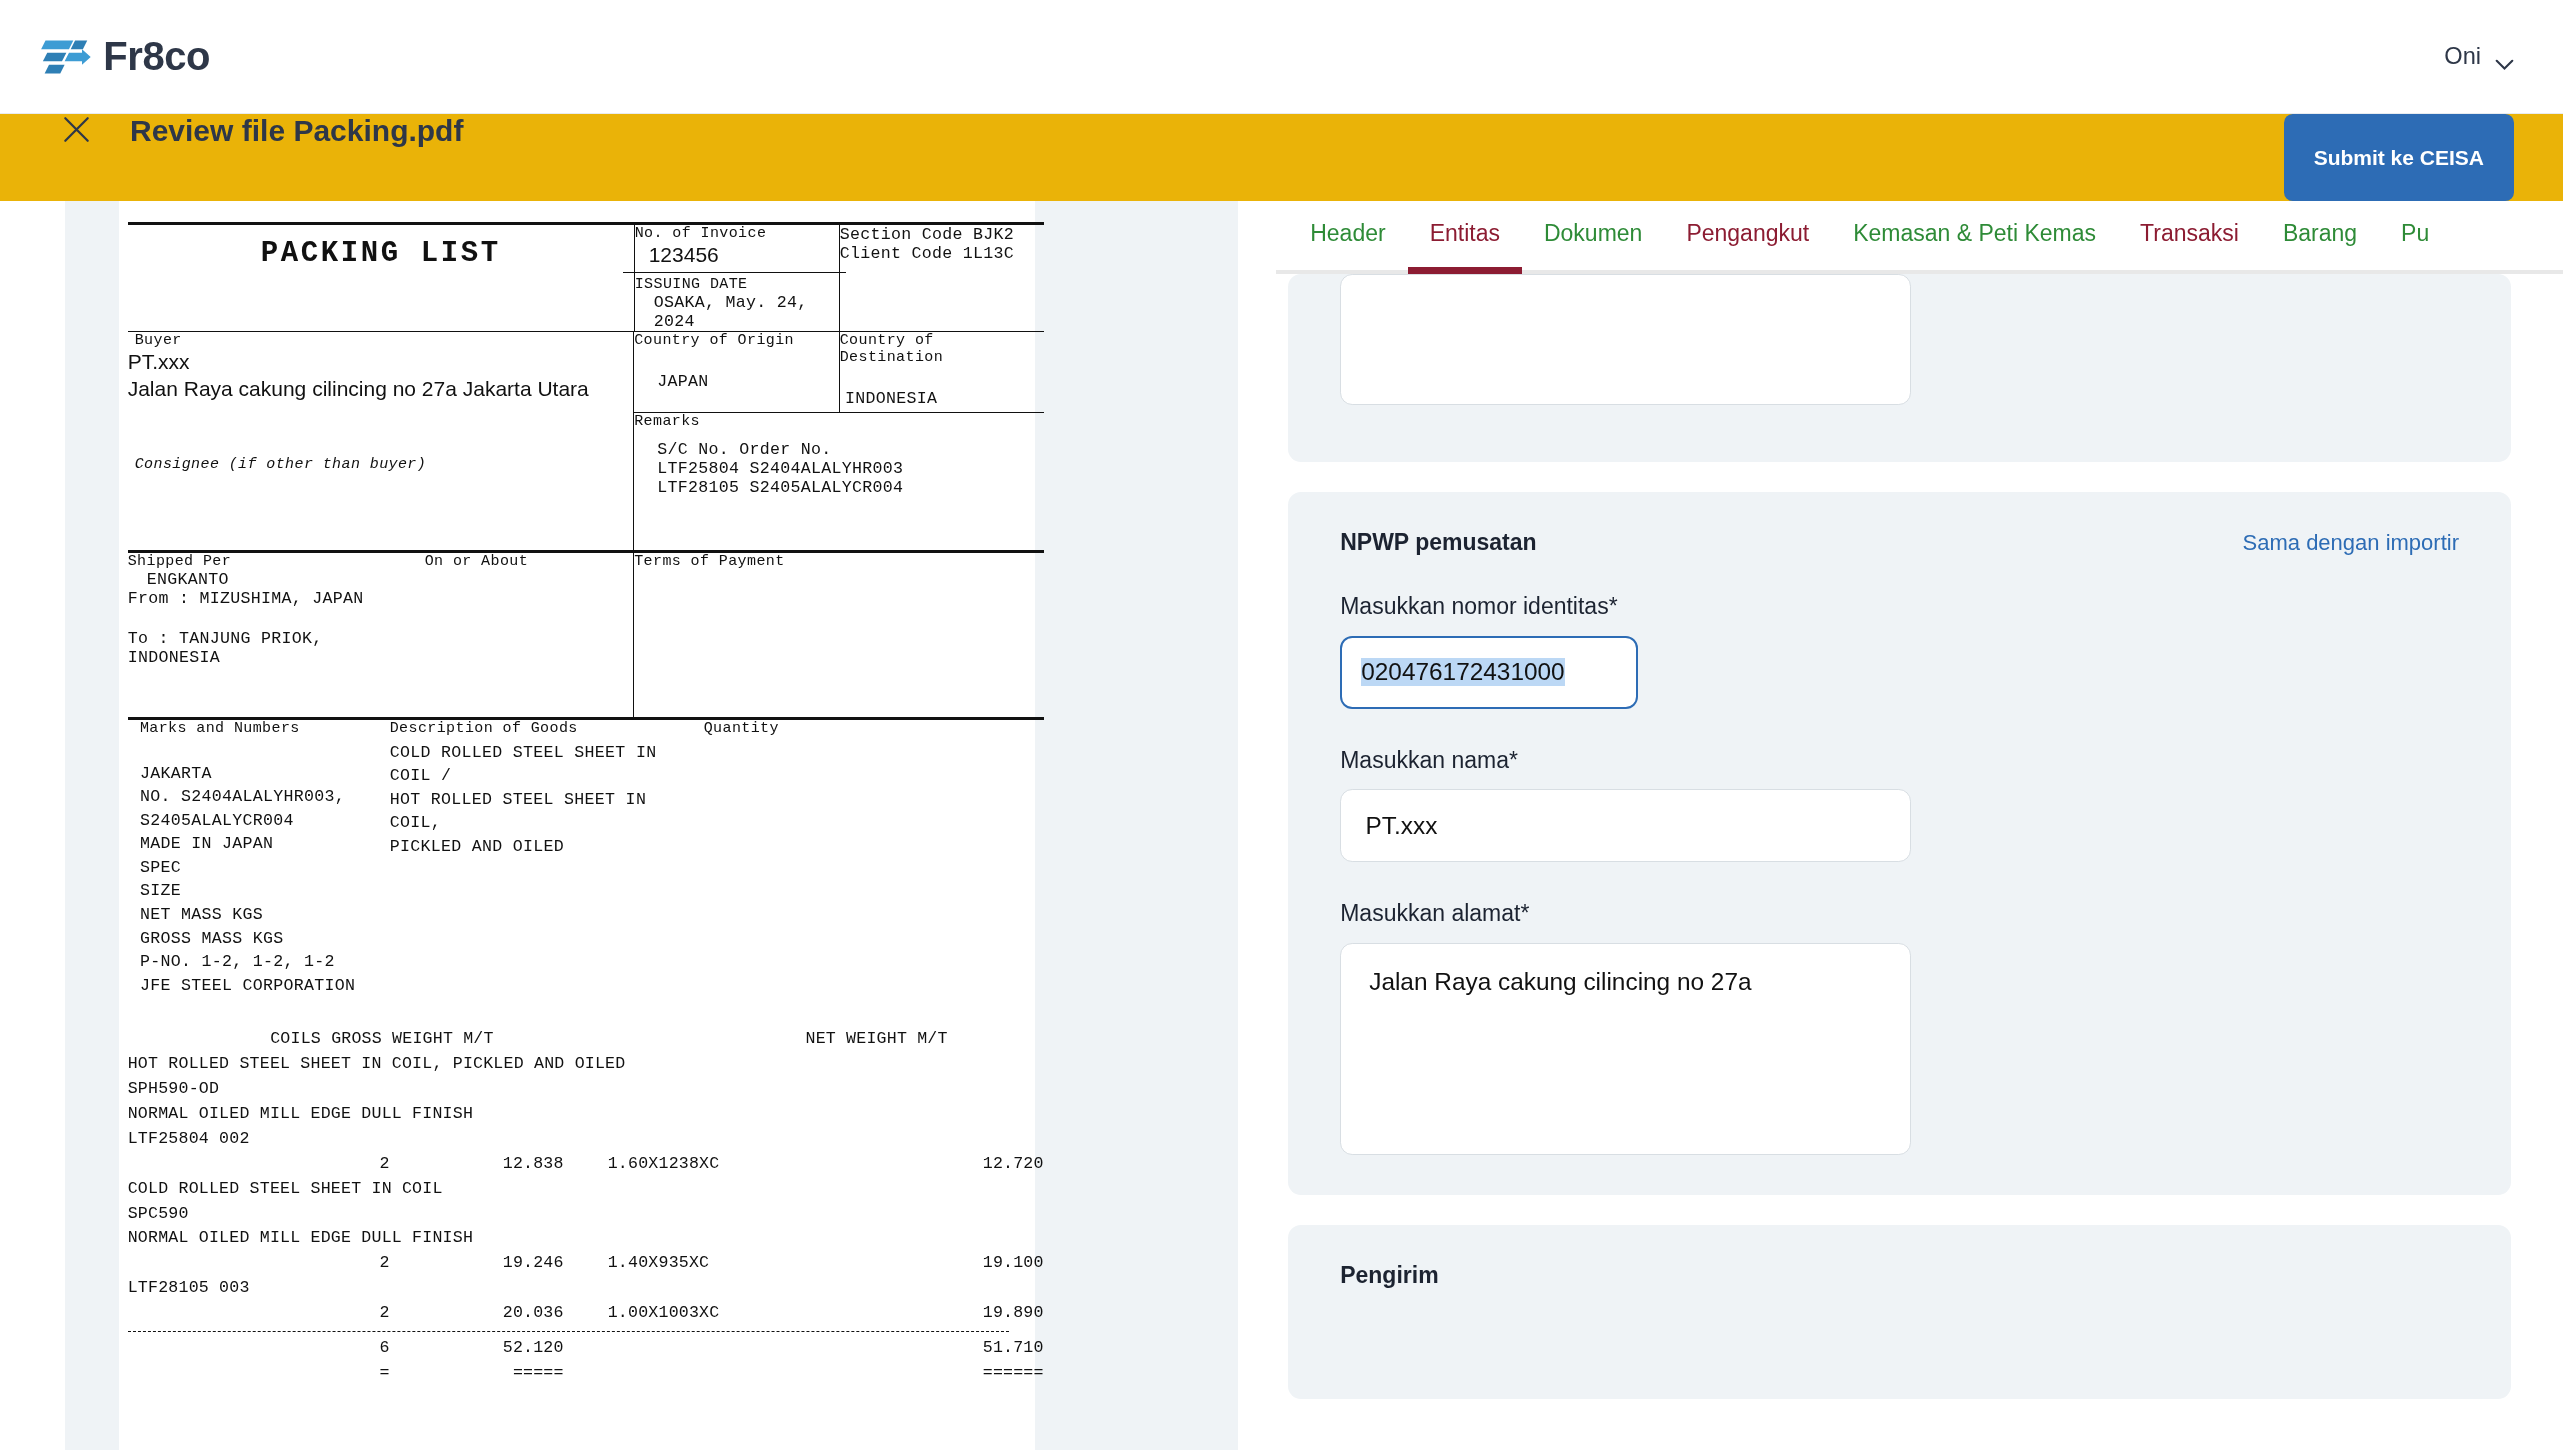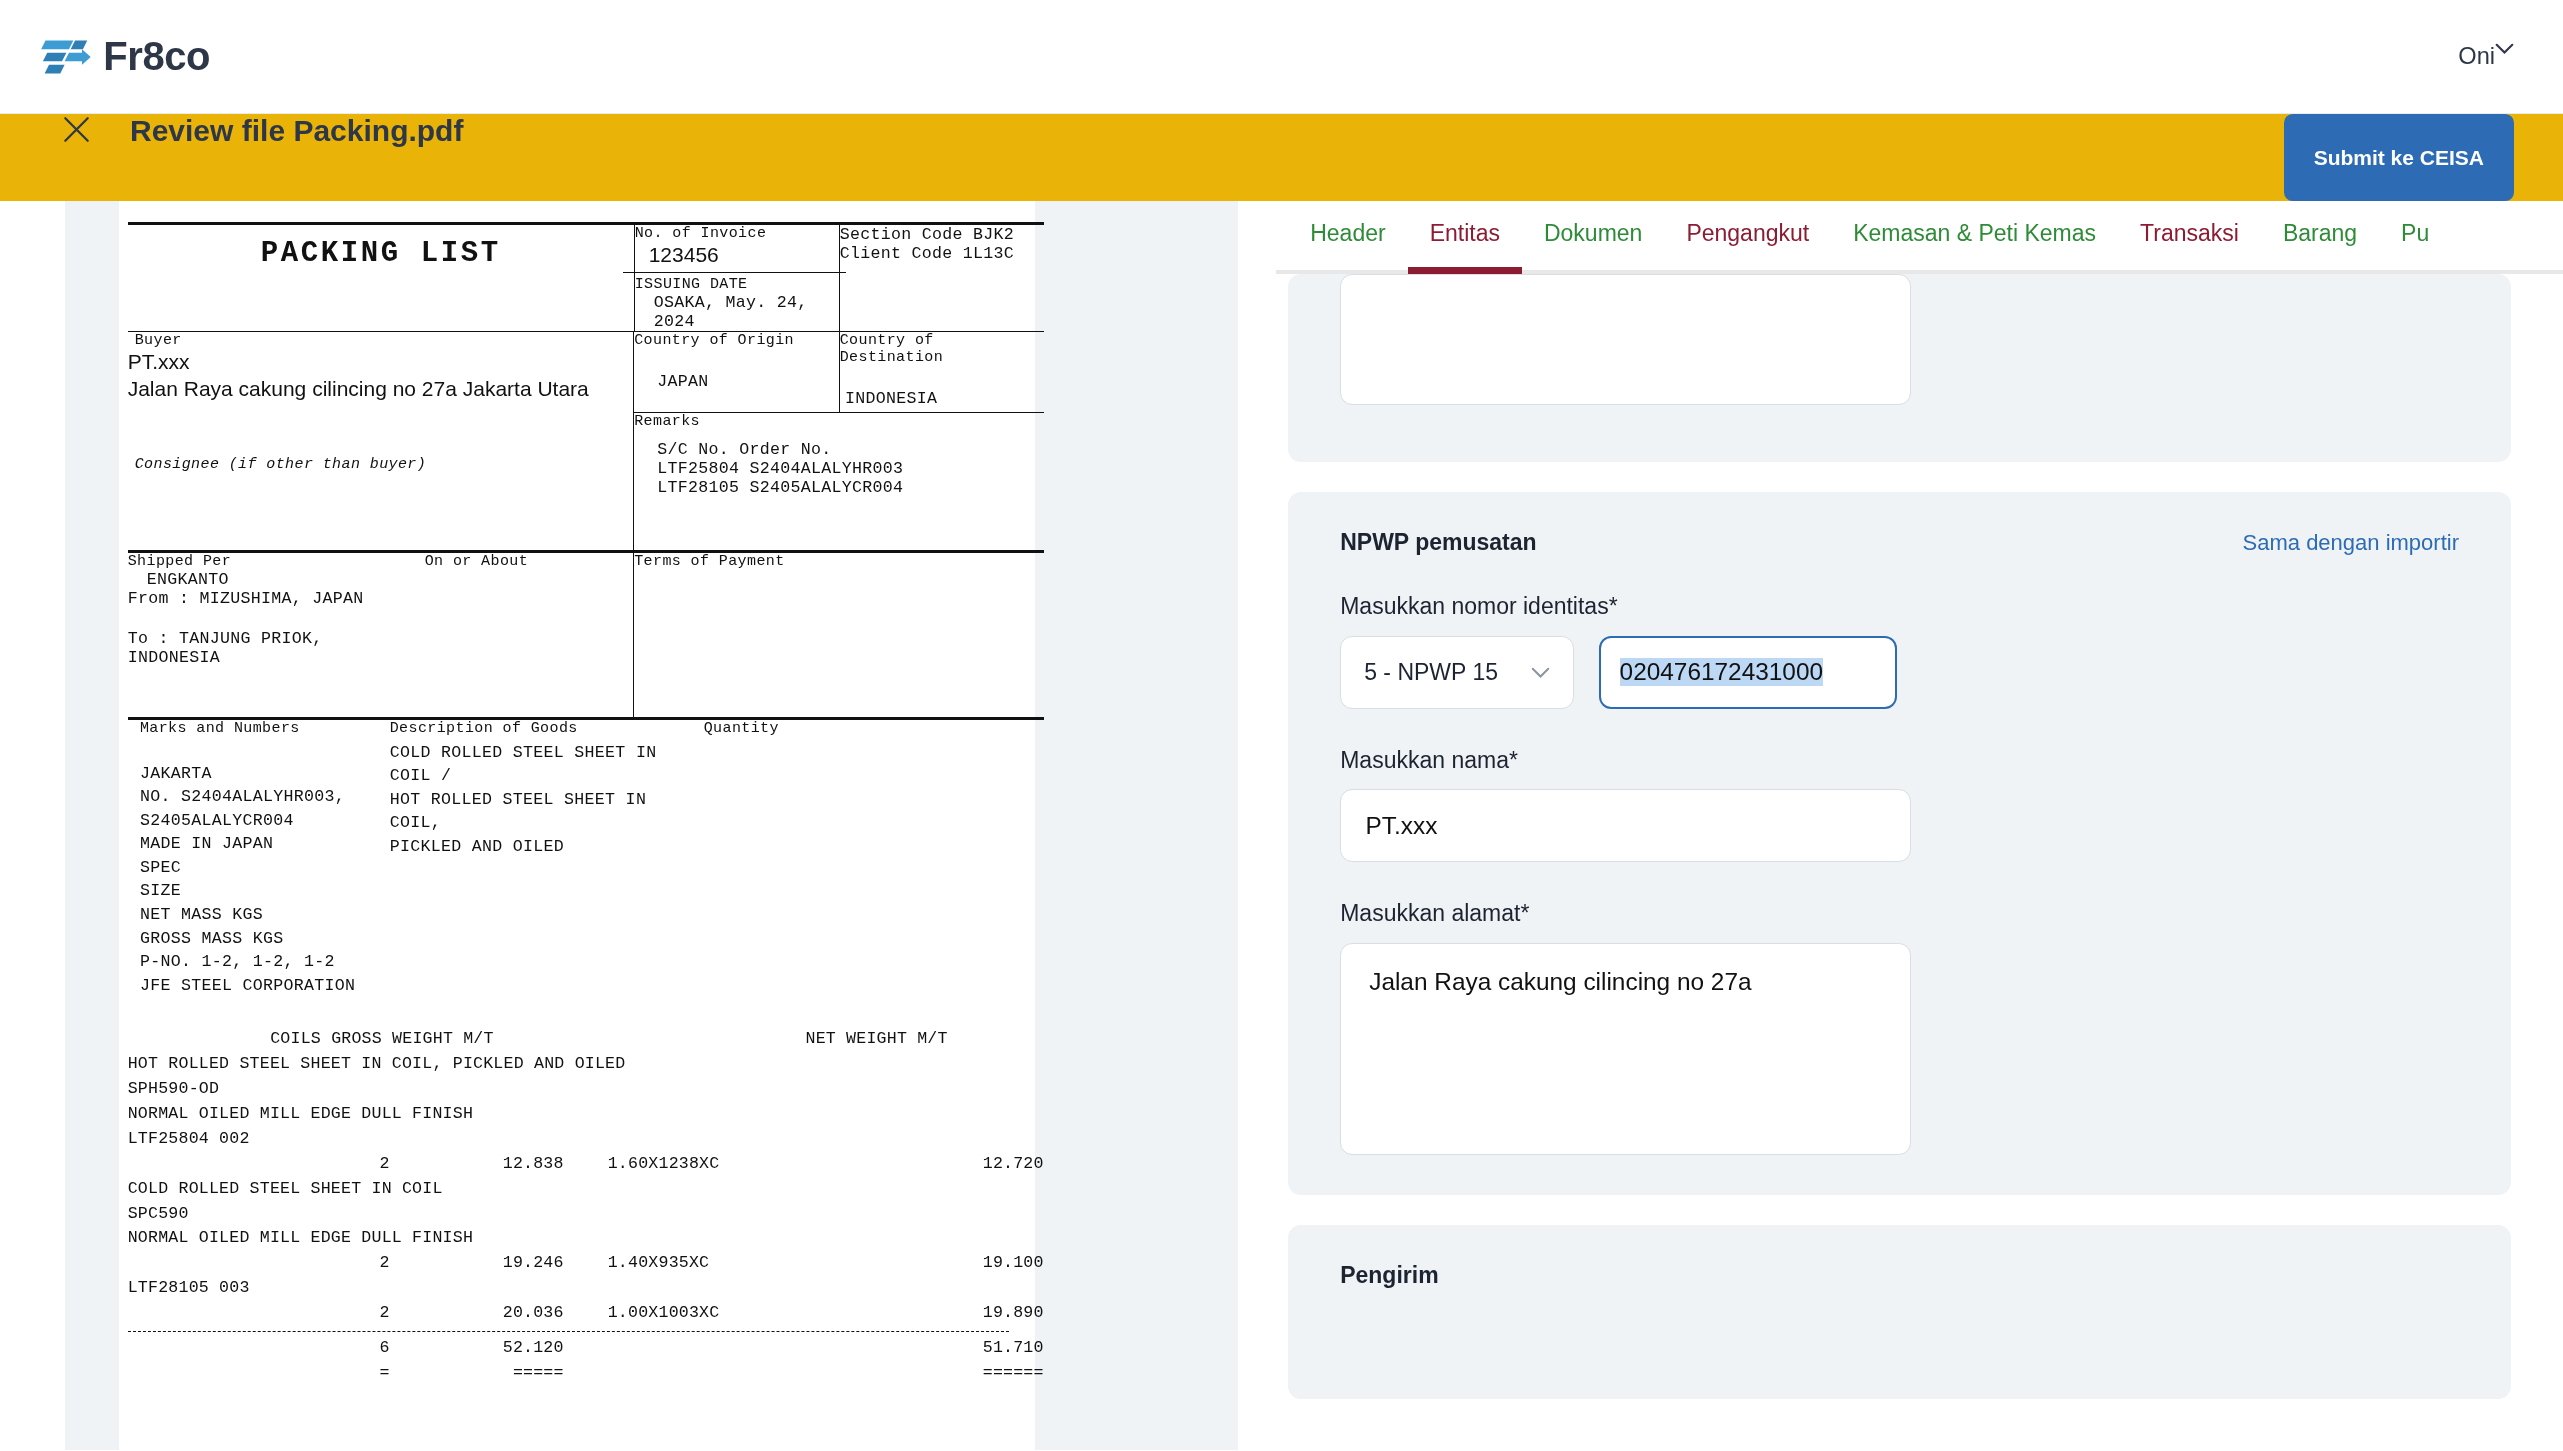--- a/index.html
+++ b/index.html
@@ -18,21 +18,21 @@
     justify-content: space-between;
     padding: 0 49px 0 40px;
     border-bottom: 0.9px solid #e9ecef;
   }
   .brand { display: flex; align-items: center; gap: 12.2px; }
   .brand-logo { width: 51px; height: 40px; display: block; }
   .brand-name {
     font-size: 40px; font-weight: 700; color: #2e3748;
     letter-spacing: -0.4px;
   }
-  .user-menu { display: flex; align-items: flex-start; cursor: pointer; }
+  .user-menu { display: flex; align-items: flex-end; gap: 14px; cursor: pointer; }
   .user-name { font-size: 23.6px; color: #2e3748; }
   .chev-down { width: 19px; height: 11.3px; display: block; }
 
   
   .subheader {
     height: 87px; width: 100%;
     background: #eab308;
     display: flex; 
     padding: 0 49px 0 61px;
     position: relative;
@@ -459,26 +459,20 @@
       </div>
 
       <div class="card">
         <div class="card-head">
           <span class="card-title">NPWP pemusatan</span>
           <span class="link-btn">Sama dengan importir</span>
         </div>
 
         <label class="field-label">Masukkan nomor identitas*</label>
         <div class="row">
-          <div class="select-box">
-            <span>5 - NPWP 15</span>
-            <svg class="select-chev" viewBox="0 0 22 13">
-              <path d="M2 2 L11 11 L20 2" stroke="#8a939e" stroke-width="2.2" fill="none" stroke-linecap="round"></path>
-            </svg>
-          </div>
           <div class="text-input">
             <span class="sel-hl">020476172431000</span>
           </div>
         </div>
 
         <label class="field-label">Masukkan nama*</label>
         <div class="input-plain" style="margin-bottom:38px;">
           <span>PT.xxx</span>
         </div>
 

